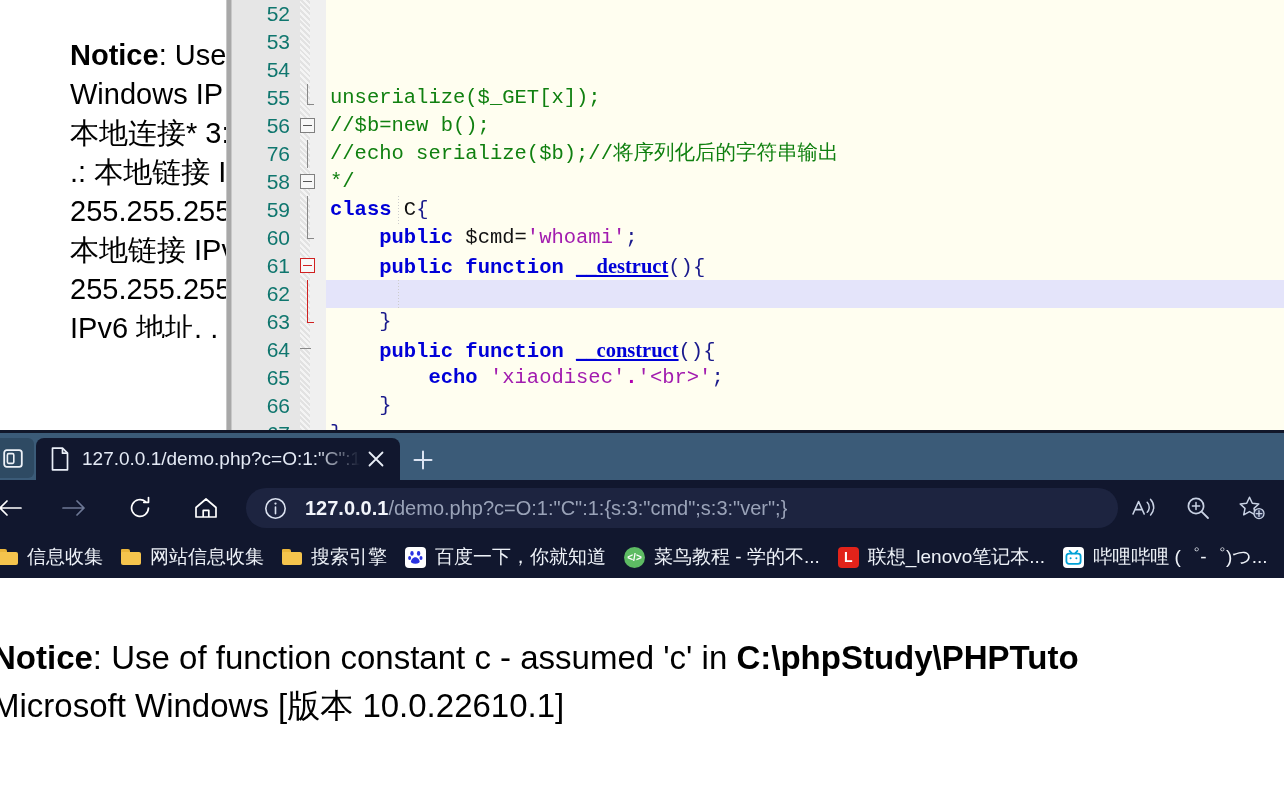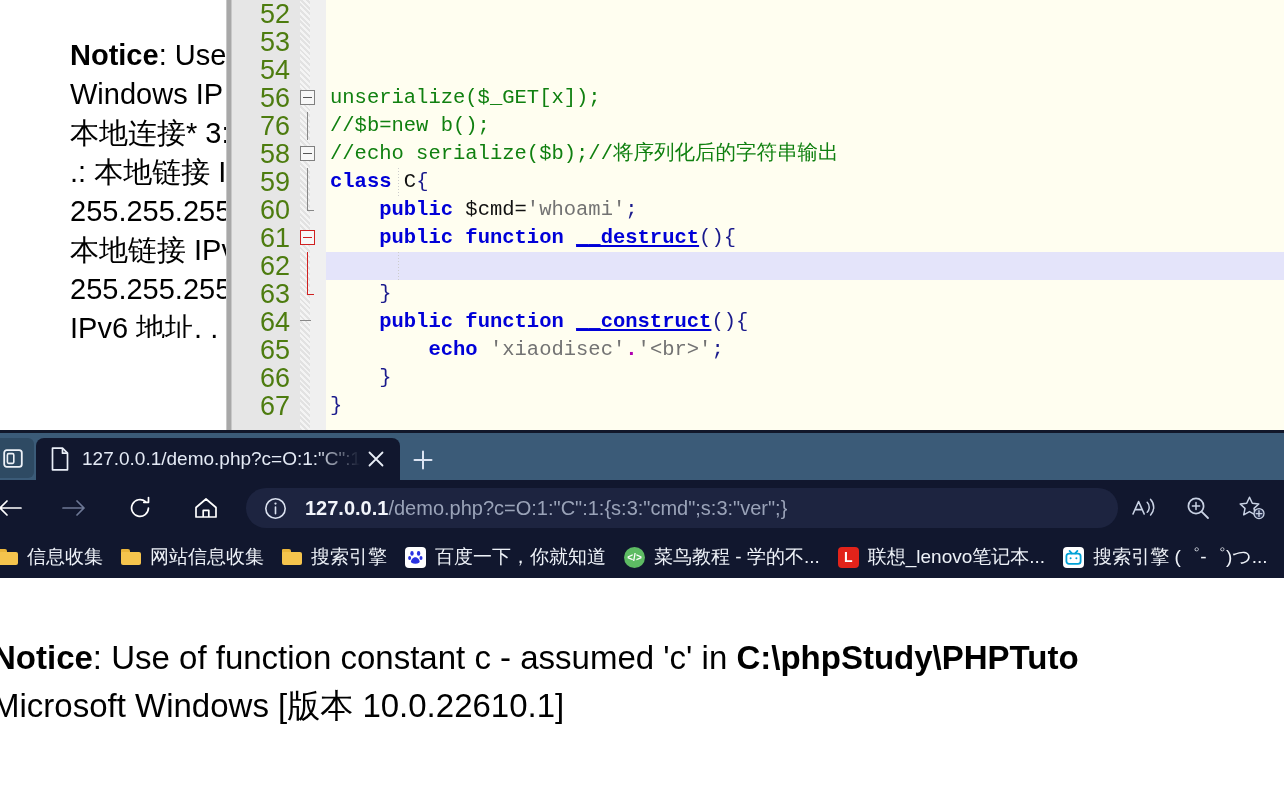--- a/index.html
+++ b/index.html
@@ -73,36 +73,36 @@
     height: 28px;
     line-height: 28px;
     white-space: pre;
     font-family: "Liberation Mono", monospace;
     font-size: 20.5px;
   }
   .code-row.hl { background: #e4e4fa; }
   .row-num {
     position: absolute; left: -94px; top: 0;
     width: 58px; text-align: right;
-    color: #4d7c0f;
-    font-family: "Liberation Sans", sans-serif;
-    font-size: 27px;
+    color: #0f766e;
+    font-family: "Liberation Sans", sans-serif;
+    font-size: 21px;
     line-height: 28px;
   }
   .row-code { position: relative; display: block; padding-left: 4px; }
 
   
   .t-cmt  { color: #108010; text-align: center; }
   .t-kw   { color: #0000d8; font-weight: bold; }
   .t-fn   { color: #0000d8; font-weight: bold; }
-  .t-str  { color: #737373; margin-top: 19px; }
+  .t-str  { color: #a21caf; margin-top: 19px; }
   .t-pun  { color: #1a1a8c; }
   .t-dark { color: #111111; }
   .t-magb { color: #b000b0; font-weight: bold; }
-  .u-line { text-decoration: underline; }
+  .u-line { text-decoration: underline; font-family: Liberation Serif, serif; }
 
   
   .fold-box {
     position: absolute; width: 15px; height: 15px;
     border: 1px solid #808080; background: #f7f7f7;
     box-sizing: border-box;
   }
   .fold-box::before {
     content: ""; position: absolute; left: 2px; top: 6px;
     width: 9px; height: 1px; background: #555;
@@ -306,20 +306,26 @@
         <div class="code-row">
           <span class="row-num">53</span>
           <span class="row-code"><span class="t-cmt">//$b=new b();</span></span>
         </div>
 
         <div class="code-row">
           <span class="row-num">54</span>
           <span class="row-code"><span class="t-cmt">//echo serialize($b);//将序列化后的字符串输出</span></span>
         </div>
 
+        <div class="code-row">
+          <span class="row-num">55</span>
+          <span class="row-code"><span class="t-cmt">*/</span></span>
+          <span class="fold-tick" style="left:-19px; top:20px;"></span>
+          <span class="fold-line" style="left:-19px; top:0; height:21px;"></span>
+        </div>
 
         <div class="code-row">
           <span class="row-num">56</span>
           <span class="row-code"><span class="t-kw">class</span><span class="t-dark"> C</span><span class="t-pun">{</span></span>
           <span class="fold-box" style="left:-26px; top:6px;"></span>
         </div>
 
         <div class="code-row">
           <span class="row-num">76</span>
           <span class="row-code"><span class="t-dark">    </span><span class="t-kw">public</span><span class="t-dark"> $cmd=</span><span class="t-str">'whoami'</span><span class="t-pun">;</span></span>
@@ -554,21 +560,21 @@
         <span class="bm-ico">
           <span class="sico bili">
             <svg width="17" height="15" viewBox="0 0 17 15" aria-hidden="true">
               <rect x="1.4" y="3.6" width="14.2" height="10.2" rx="2.6" fill="none" stroke="#00a1d6" stroke-width="1.8"></rect>
               <path d="M4.6 0.9 L6.8 3.4 M12.4 0.9 L10.2 3.4" stroke="#00a1d6" stroke-width="1.7" stroke-linecap="round"></path>
               <circle cx="5.6" cy="8.2" r="1" fill="#00a1d6"></circle>
               <circle cx="11.4" cy="8.2" r="1" fill="#00a1d6"></circle>
             </svg>
           </span>
         </span>
-        <span class="bm-label">搜索引擎 (゜-゜)つ...</span>
+        <span class="bm-label">哔哩哔哩 (゜-゜)つ...</span>
       </div>
     </div>
 
     <div id="page-content">
       <div id="page-lines">
         <span class="pl"><b>Notice</b><span>: Use of function constant c - assumed 'c' in </span><b>C:\phpStudy\PHPTuto</b></span>
         <span class="pl">Microsoft Windows [版本 10.0.22610.1]</span>
       </div>
     </div>
 

